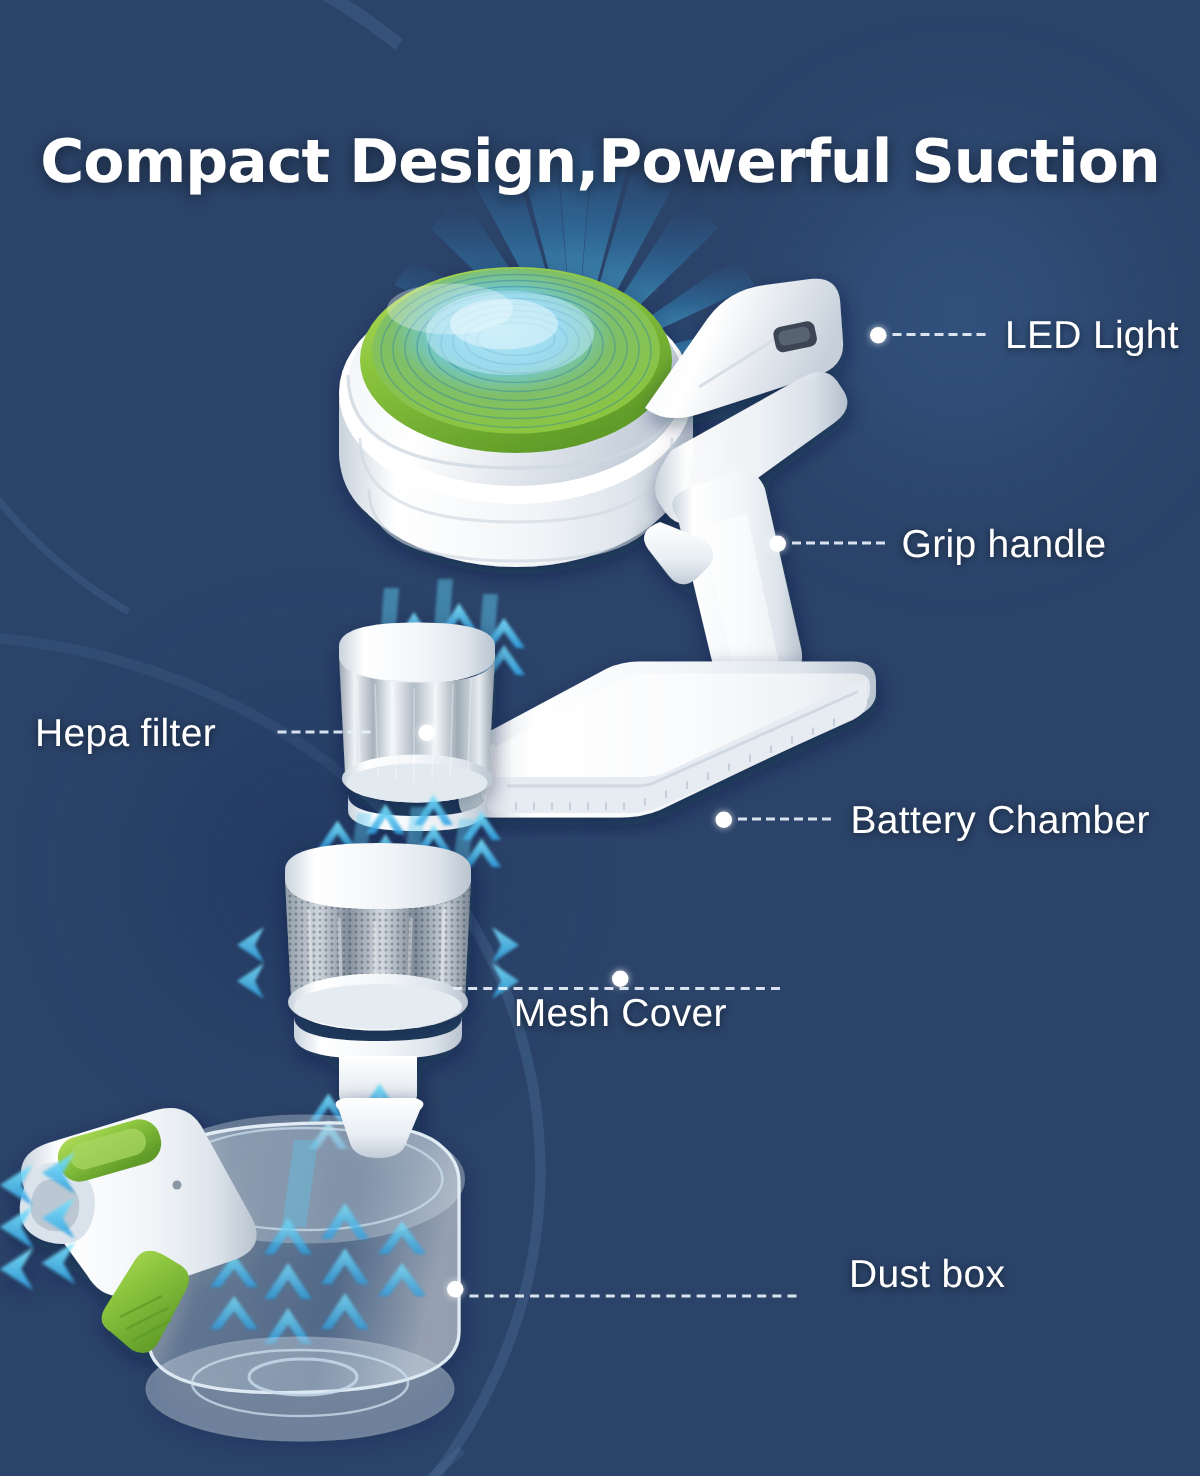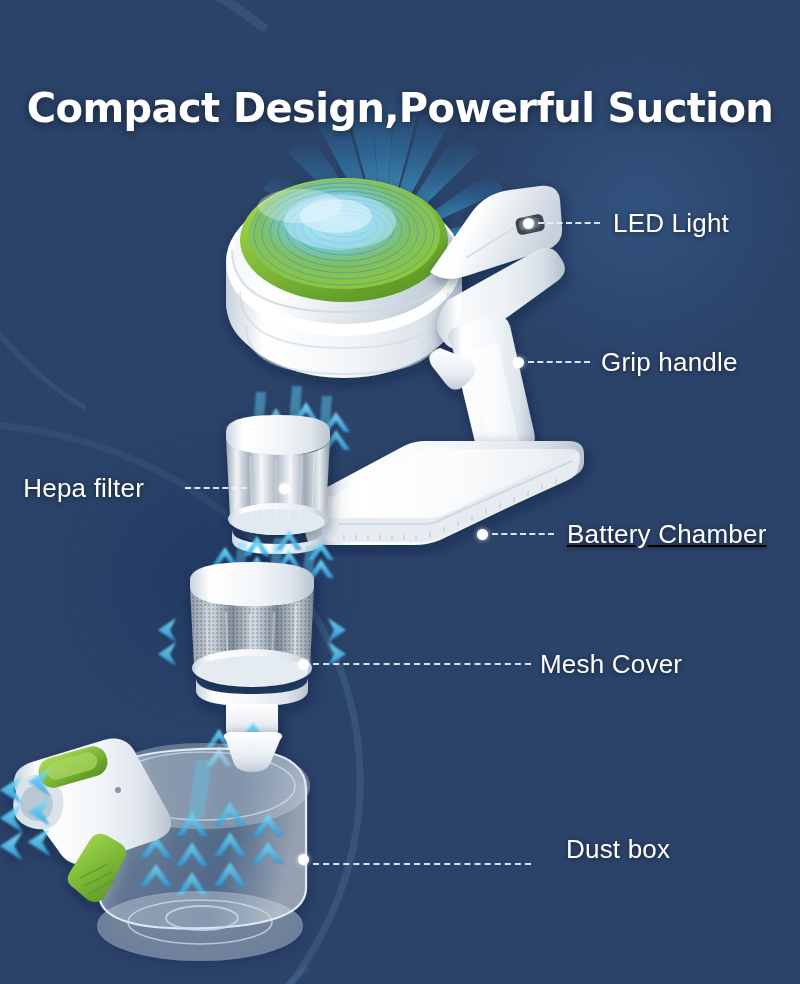--- a/index.html
+++ b/index.html
@@ -336,41 +336,41 @@
         <path d="M28,782 l22,-14 -8,14 8,14z"></path>
         <path d="M28,812 l22,-14 -8,14 8,14z"></path>
         <path d="M28,842 l22,-14 -8,14 8,14z"></path>
       </g>
 
       <path d="M226,740 q-6,-6 4,-8 l46,0 q10,2 4,8 l-10,24 q-4,8 -18,8 q-14,0 -18,-8z" fill="url(#whv)"></path>
     </g>
   </svg>
 
   <div id="callout-layer">
-      <div class="callout right" style="top: 206px; left: 523px;">
+      <div class="callout right" style="top: 206px; left: 580px;">
         <span class="cdot"></span>
         <span class="cline" style="width: 62px;"></span>
         <span class="clabel" style="margin-left: 4px;">LED Light</span>
       </div>
       <div class="callout right" style="top: 345px; left: 513px;">
         <span class="cdot"></span>
         <span class="cline" style="width: 62px;"></span>
         <span class="clabel" style="margin-left: 2px;">Grip handle</span>
       </div>
       <div class="callout left" style="top: 471px; right: 510px; gap: 28px;">
         <span class="cdot"></span>
         <span class="cline" style="width: 62px;"></span>
         <span class="clabel" style="margin-right: 4px;">Hepa filter</span>
       </div>
-      <div class="callout right" style="top: 517px; left: 477px; text-decoration: underline;">
+      <div class="callout right" style="top: 529px; left: 477px;">
         <span class="cdot"></span>
         <span class="cline" style="width: 62px;"></span>
         <span class="clabel" style="margin-left: 4px;">Battery Chamber</span>
       </div>
-      <div class="callout right" style="top: 647px; left: 298px;">
+      <div class="callout right" style="top: 647px; left: 298px; flex-direction: column;">
         <span class="cdot"></span>
         <span class="cline" style="width: 218px;"></span>
         <span class="clabel" style="margin-left: 0px;">Mesh Cover</span>
       </div>
       <div class="callout right" style="top: 831px; left: 298px; align-items: flex-end;">
         <span class="cdot"></span>
         <span class="cline" style="width: 218px;"></span>
         <span class="clabel" style="margin-left: 26px;">Dust box</span>
       </div>
     </div>

